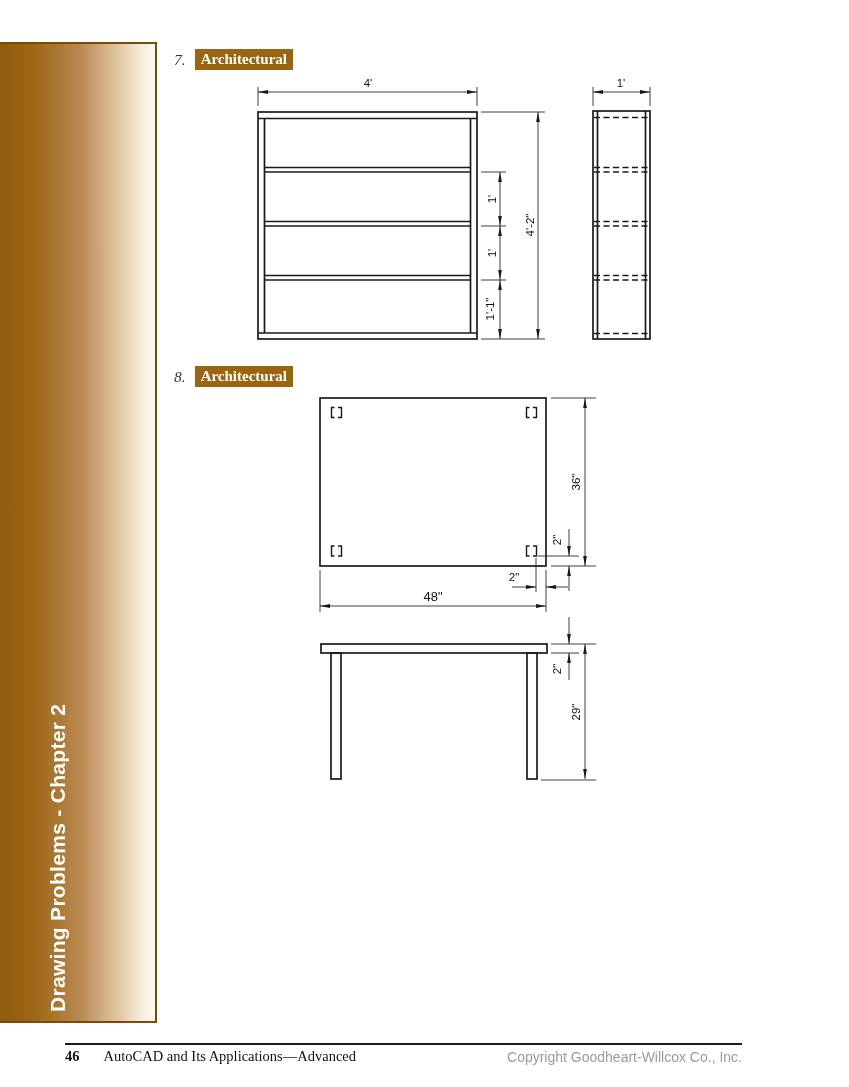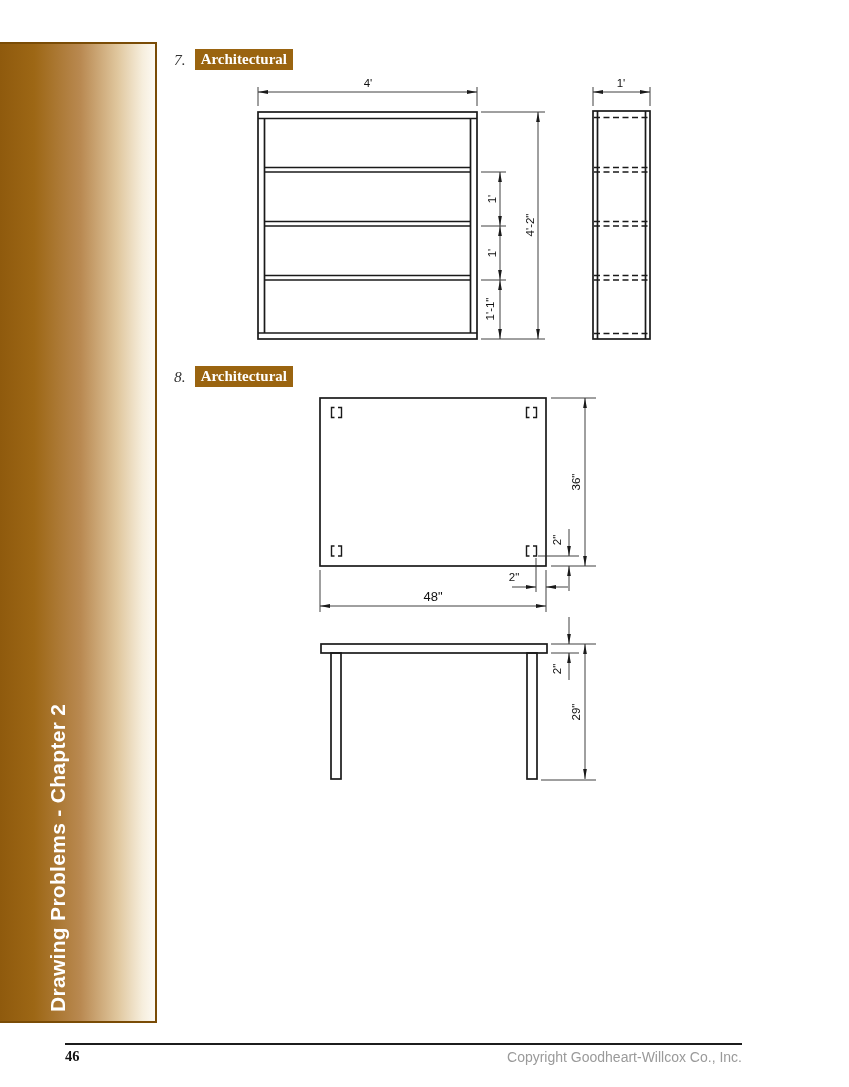--- a/index.html
+++ b/index.html
@@ -189,17 +189,18 @@
 
     <g>
       <line class="thin" x1="541" y1="780" x2="596" y2="780"></line>
       <line class="thin" x1="585" y1="644" x2="585" y2="779" marker-start="url(#arr2)" marker-end="url(#arr2)"></line>
       <text class="dimtext" x="580" y="712" text-anchor="middle" transform="rotate(-90 580 712)">29"</text>
     </g>
   </svg>
 
   <div class="footer">
     <span class="footer-num">46</span>
+    <span class="footer-title">AutoCAD and Its Applications—Advanced</span>
     <span class="footer-spacer"></span>
     <span class="footer-copy">Copyright Goodheart-Willcox Co., Inc.</span>
   </div>
 
 </div>
 
 </body></html>

